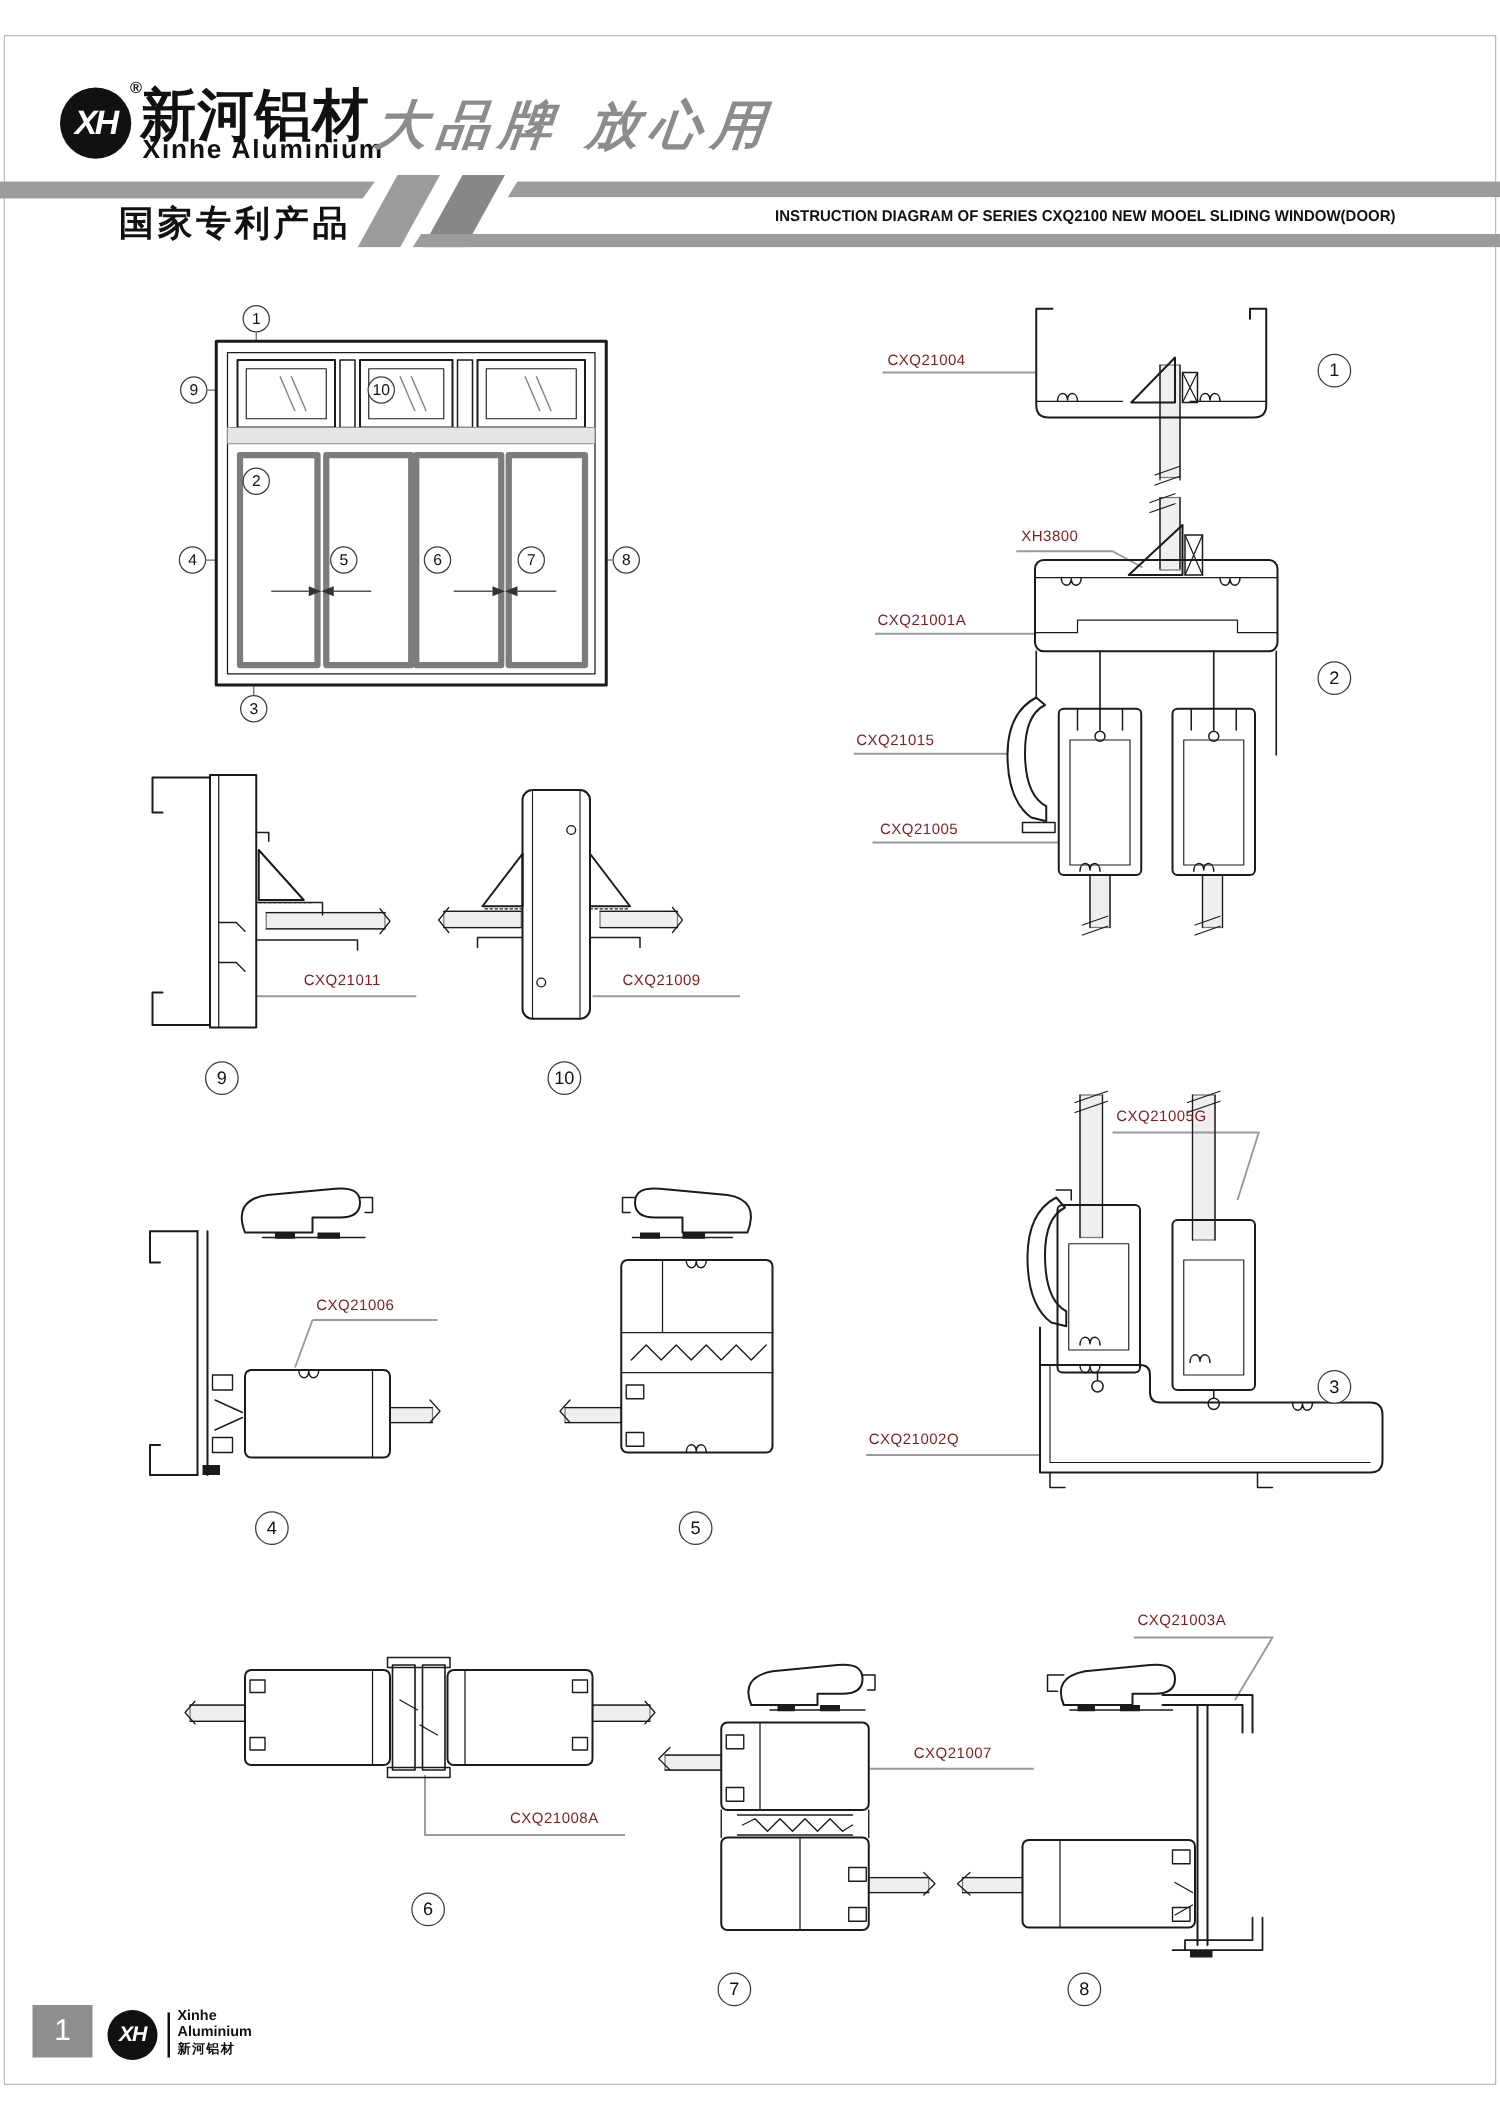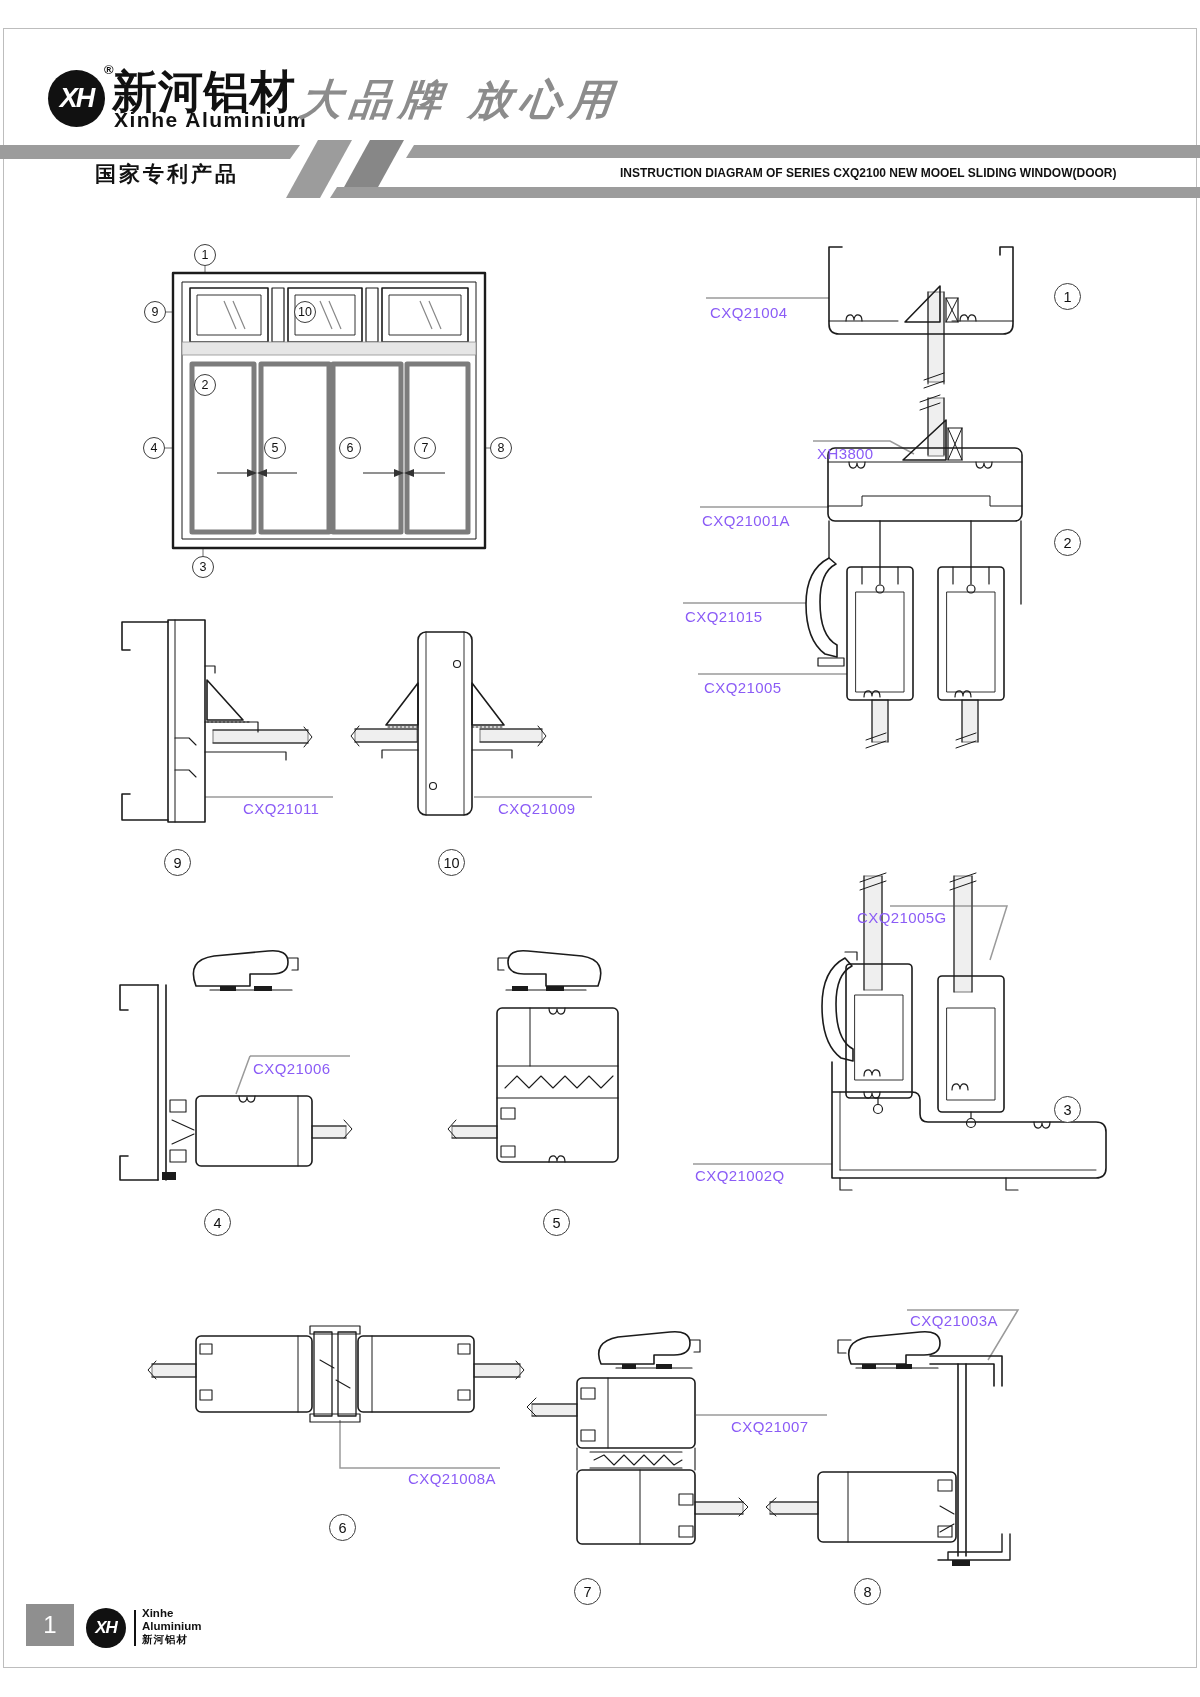--- a/index.html
+++ b/index.html
@@ -17,25 +17,25 @@
   .slogan{left:300px;top:72px;font-size:42px;font-weight:800;font-style:italic;color:#8c8c8c;
           letter-spacing:8px;transform:skewX(-6deg);}
   
   .bar{position:absolute;background:#9c9c9c;}
   .bar-left{left:0;top:145px;width:300px;height:14px;clip-path:polygon(0 0,100% 0,calc(100% - 10px) 100%,0 100%);}
   .stripe{position:absolute;top:140px;height:58px;width:66px;}
   .stripe-a{left:286px;background:#9c9c9c;clip-path:polygon(32px 0,100% 0,calc(100% - 32px) 100%,0 100%);}
   .stripe-b{left:338px;background:#878787;clip-path:polygon(32px 0,100% 0,calc(100% - 32px) 100%,0 100%);}
   .bar-right-top{left:406px;top:145px;width:794px;height:13px;clip-path:polygon(8px 0,100% 0,100% 100%,0 100%);}
   .bar-right-bottom{left:330px;top:187px;width:870px;height:11px;clip-path:polygon(7px 0,100% 0,100% 100%,0 100%);}
-  .patent{left:95px;top:160px;font-size:21px;font-weight:bold;letter-spacing:3px;}
+  .patent{left:95px;top:160px;font-size:28px;font-weight:bold;letter-spacing:3px;}
   .title-cn{left:314px;top:159px;font-size:19px;font-weight:bold;}
   .title-en{left:620px;top:166px;font-size:12.5px;font-weight:bold;transform:scaleX(.96);transform-origin:left;}
   
-  .lbl{position:absolute;font-size:15px;color:#8b5cf6;letter-spacing:.4px;white-space:nowrap;margin-top:23px;}
+  .lbl{position:absolute;font-size:12px;color:#7f1d1d;letter-spacing:.4px;white-space:nowrap;}
   .co{position:absolute;width:22px;height:22px;border:1.4px solid #3d3d3d;border-radius:50%;background:#fff;
       display:flex;align-items:center;justify-content:center;font-size:12.5px;color:#111;box-sizing:border-box;}
   .co.lg{width:27px;height:27px;font-size:14.5px;}
   svg.canvas{position:absolute;left:0;top:0;}
   
   .pagebox{position:absolute;left:26px;top:1604px;width:48px;height:42px;background:#8f8f8f;
            display:flex;align-items:center;justify-content:center;color:#fff;font-size:24px;}
   .f-logo{position:absolute;left:86px;top:1608px;width:40px;height:40px;border-radius:50%;background:#111;
           display:flex;align-items:center;justify-content:center;}
   .f-logo span{color:#fff;font-weight:bold;font-style:italic;font-size:17px;letter-spacing:-1px;}
@@ -342,21 +342,21 @@
     </g>
   </svg>
 
   <div class="lbl" style="left:710px;top:281px">CXQ21004</div>
   <div class="lbl" style="left:817px;top:422px">XH3800</div>
   <div class="lbl" style="left:702px;top:489px">CXQ21001A</div>
   <div class="lbl" style="left:685px;top:585px">CXQ21015</div>
   <div class="lbl" style="left:704px;top:656px">CXQ21005</div>
   <div class="lbl" style="left:243px;top:777px">CXQ21011</div>
   <div class="lbl" style="left:498px;top:777px">CXQ21009</div>
-  <div class="lbl" style="left:857px;top:886px">CXQ21005G</div>
+  <div class="lbl" style="left:893px;top:886px">CXQ21005G</div>
   <div class="lbl" style="left:253px;top:1037px">CXQ21006</div>
   <div class="lbl" style="left:695px;top:1144px">CXQ21002Q</div>
   <div class="lbl" style="left:408px;top:1447px">CXQ21008A</div>
   <div class="lbl" style="left:731px;top:1395px">CXQ21007</div>
   <div class="lbl" style="left:910px;top:1289px">CXQ21003A</div>
 
   <div class="co" style="left:194px;top:244px">1</div>
   <div class="co" style="left:144px;top:301px">9</div>
   <div class="co" style="left:294px;top:301px">10</div>
   <div class="co" style="left:194px;top:374px">2</div>

